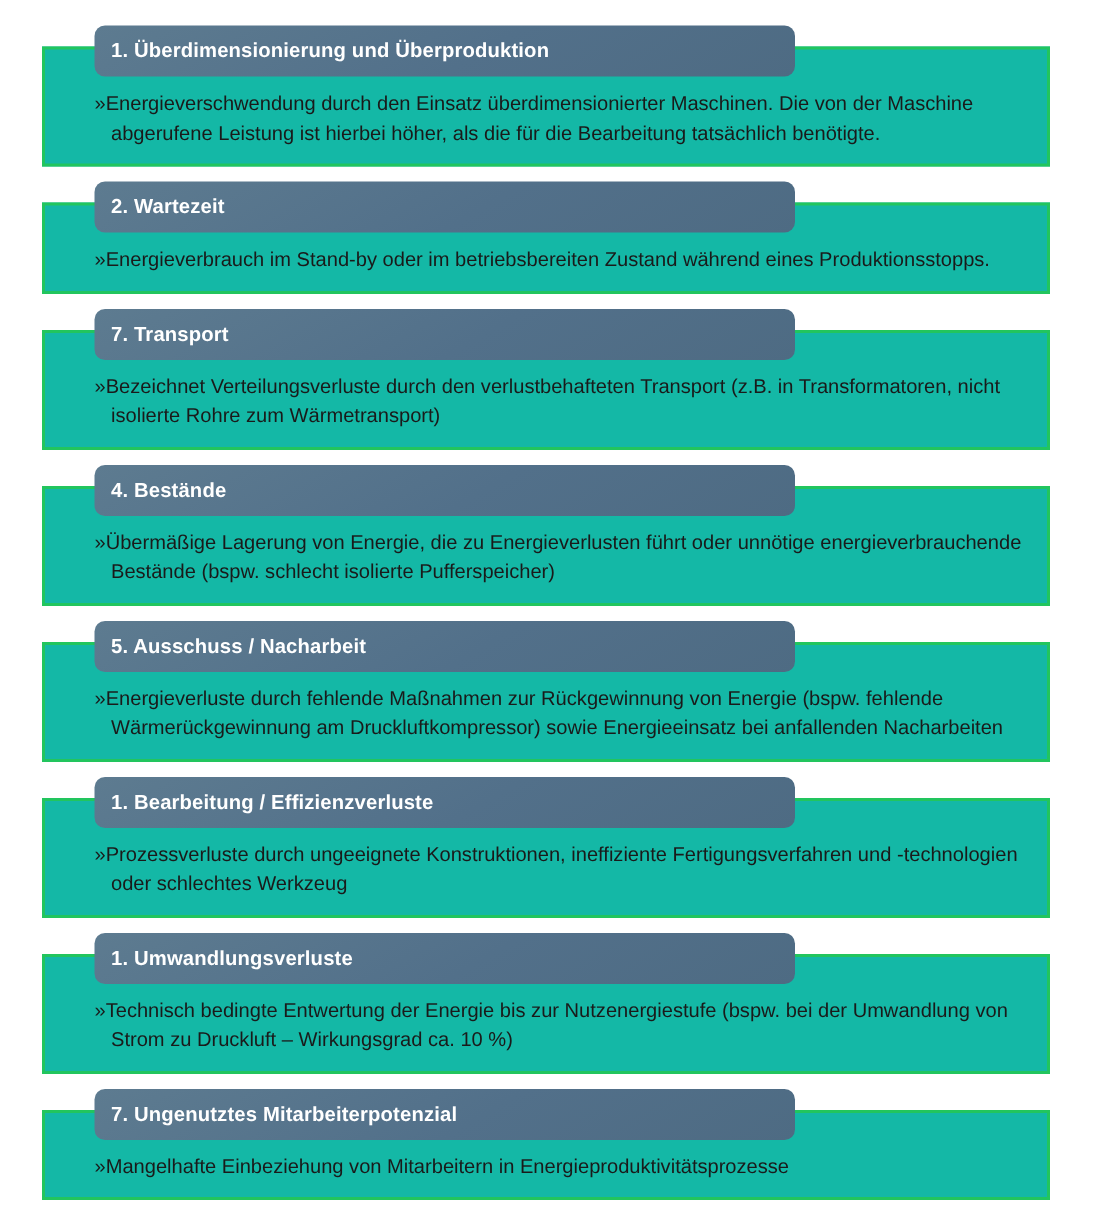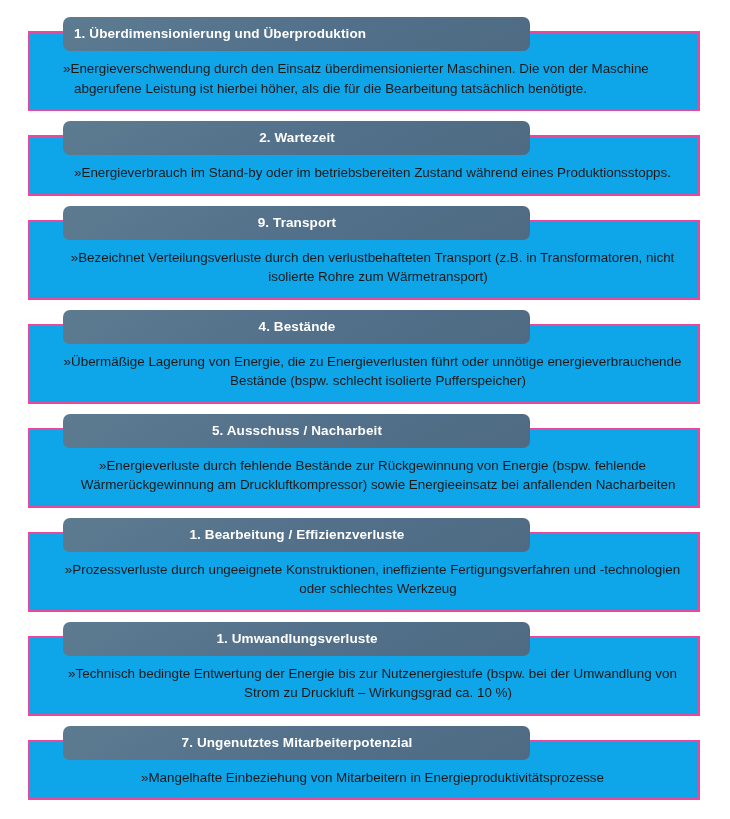--- a/index.html
+++ b/index.html
@@ -26,22 +26,22 @@
     position: relative;
     box-sizing: border-box;
     width: 672px;
     margin: 0 0 0 28px;
   }
 
   
   .block-body {
     position: relative;
     box-sizing: border-box;
-    border: 2px solid #ec4899;
-    background: #0ea5e9;
+    border: 2px solid #22c55e;
+    background: #14b8a6;
     margin-top: -20px;      
     padding: 26px 16px 11px 44px;
     min-height: 56px;
   }
 
   
   .block-header {
     position: relative;
     z-index: 3;
     box-sizing: border-box;
@@ -70,55 +70,54 @@
   }
 
   .bullet {
     font-size: 13.4px;
     color: #1a1a1a;
   }
 
   
   .waste-block + .waste-block {
     margin-top: 10px;
-    text-align: center;
   }
 </style>
 </head>
 <body>
 
 <div id="diagram">
     <div class="waste-block">
       <div class="block-header">1. Überdimensionierung und Überproduktion</div>
       <div class="block-body">
         <div class="block-desc"><span class="bullet">»</span><span>Energieverschwendung durch den Einsatz überdimensionierter Maschinen. Die von der Maschine abgerufene Leistung ist hierbei höher, als die für die Bearbeitung tatsächlich benötigte.</span></div>
       </div>
     </div>
     <div class="waste-block">
       <div class="block-header">2. Wartezeit</div>
       <div class="block-body">
         <div class="block-desc"><span class="bullet">»</span><span>Energieverbrauch im Stand-by oder im betriebsbereiten Zustand während eines Produktionsstopps.</span></div>
       </div>
     </div>
     <div class="waste-block">
-      <div class="block-header">9. Transport</div>
+      <div class="block-header">7. Transport</div>
       <div class="block-body">
         <div class="block-desc"><span class="bullet">»</span><span>Bezeichnet Verteilungsverluste durch den verlustbehafteten Transport (z.B. in Transformatoren, nicht isolierte Rohre zum Wärmetransport)</span></div>
       </div>
     </div>
     <div class="waste-block">
       <div class="block-header">4. Bestände</div>
       <div class="block-body">
         <div class="block-desc"><span class="bullet">»</span><span>Übermäßige Lagerung von Energie, die zu Energieverlusten führt oder unnötige energieverbrauchende Bestände (bspw. schlecht isolierte Pufferspeicher)</span></div>
       </div>
     </div>
     <div class="waste-block">
       <div class="block-header">5. Ausschuss / Nacharbeit</div>
       <div class="block-body">
-        <div class="block-desc"><span class="bullet">»</span><span>Energieverluste durch fehlende Bestände zur Rückgewinnung von Energie (bspw. fehlende Wärmerückgewinnung am Druckluftkompressor) sowie Energieeinsatz bei anfallenden Nacharbeiten</span></div>
+        <div class="block-desc"><span class="bullet">»</span><span>Energieverluste durch fehlende Maßnahmen zur Rückgewinnung von Energie (bspw. fehlende Wärmerückgewinnung am Druckluftkompressor) sowie Energieeinsatz bei anfallenden Nacharbeiten</span></div>
       </div>
     </div>
     <div class="waste-block">
       <div class="block-header">1. Bearbeitung / Effizienzverluste</div>
       <div class="block-body">
         <div class="block-desc"><span class="bullet">»</span><span>Prozessverluste durch ungeeignete Konstruktionen, ineffiziente Fertigungsverfahren und -technologien oder schlechtes Werkzeug</span></div>
       </div>
     </div>
     <div class="waste-block">
       <div class="block-header">1. Umwandlungsverluste</div>

